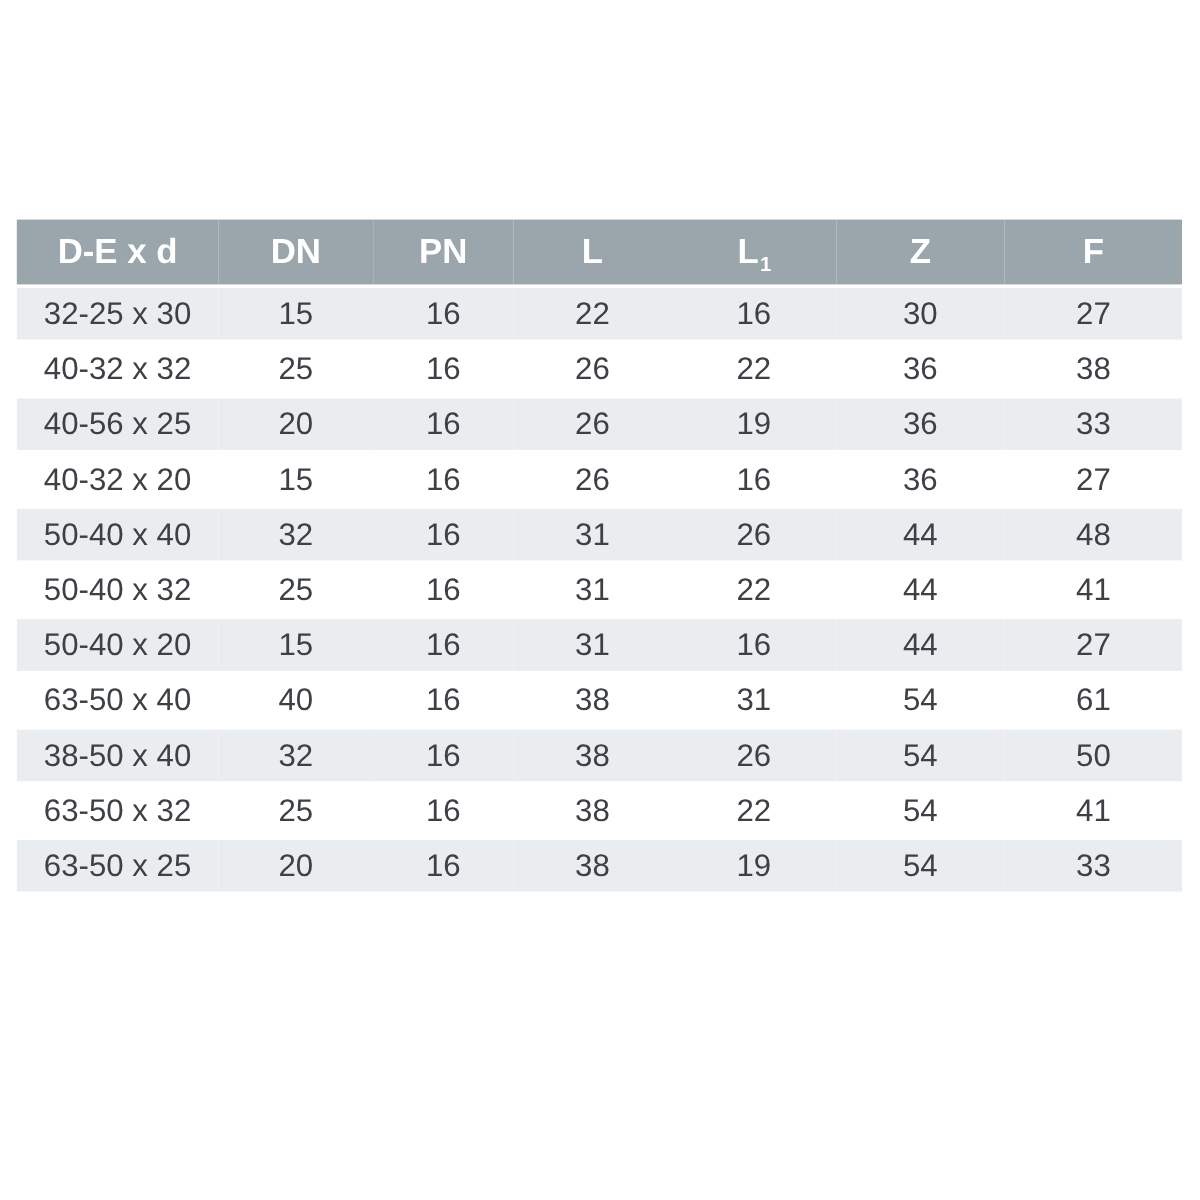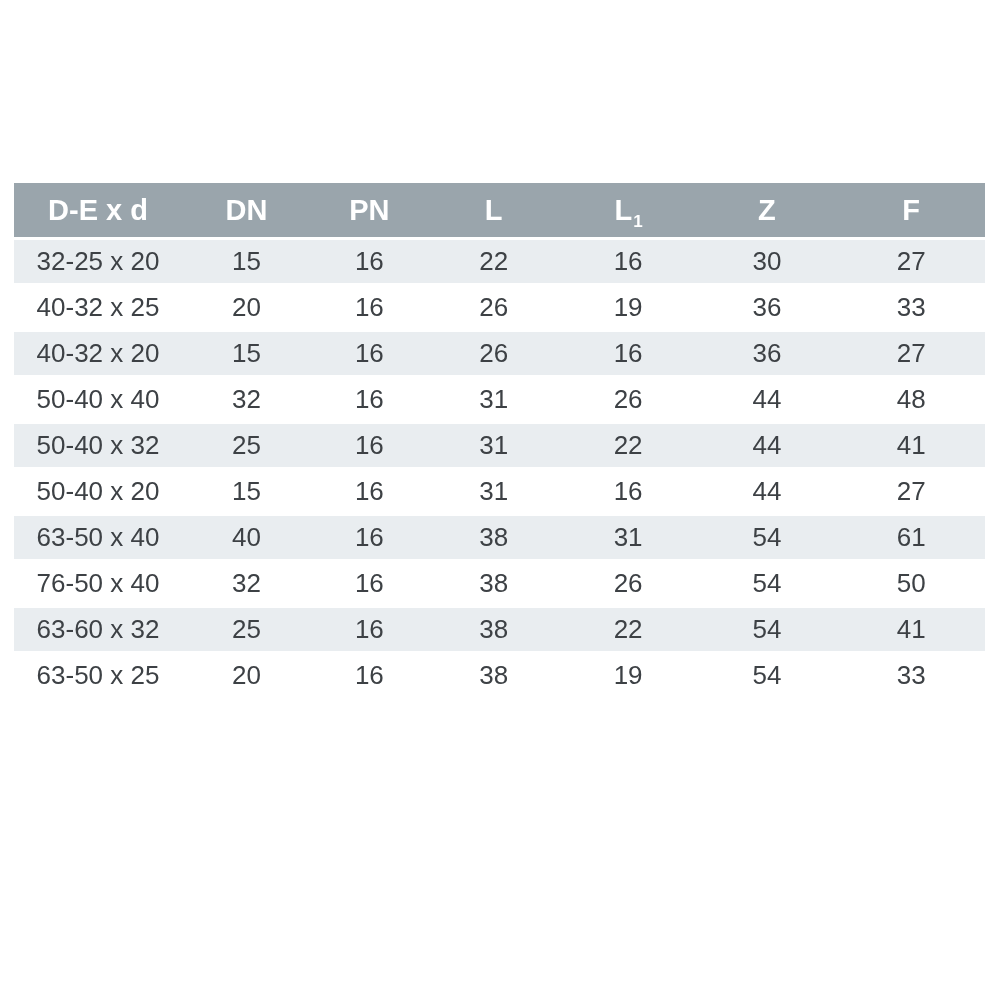--- a/index.html
+++ b/index.html
@@ -81,30 +81,39 @@
           <th><span>DN</span><sub></sub></th>
           <th><span>PN</span><sub></sub></th>
           <th><span>L</span><sub></sub></th>
           <th><span>L</span><sub>1</sub></th>
           <th><span>Z</span><sub></sub></th>
           <th><span>F</span><sub></sub></th>
         </tr>
       </thead>
       <tbody>
           <tr>
-            <td>32-25 x 20</td>
+            <td>32-25 x 30</td>
             <td>15</td>
             <td>16</td>
             <td>22</td>
             <td>16</td>
             <td>30</td>
             <td>27</td>
           </tr>
           <tr>
-            <td>40-32 x 25</td>
+            <td>40-32 x 32</td>
+            <td>25</td>
+            <td>16</td>
+            <td>26</td>
+            <td>22</td>
+            <td>36</td>
+            <td>38</td>
+          </tr>
+          <tr>
+            <td>40-56 x 25</td>
             <td>20</td>
             <td>16</td>
             <td>26</td>
             <td>19</td>
             <td>36</td>
             <td>33</td>
           </tr>
           <tr>
             <td>40-32 x 20</td>
             <td>15</td>
@@ -144,30 +153,30 @@
           <tr>
             <td>63-50 x 40</td>
             <td>40</td>
             <td>16</td>
             <td>38</td>
             <td>31</td>
             <td>54</td>
             <td>61</td>
           </tr>
           <tr>
-            <td>76-50 x 40</td>
+            <td>38-50 x 40</td>
             <td>32</td>
             <td>16</td>
             <td>38</td>
             <td>26</td>
             <td>54</td>
             <td>50</td>
           </tr>
           <tr>
-            <td>63-60 x 32</td>
+            <td>63-50 x 32</td>
             <td>25</td>
             <td>16</td>
             <td>38</td>
             <td>22</td>
             <td>54</td>
             <td>41</td>
           </tr>
           <tr>
             <td>63-50 x 25</td>
             <td>20</td>

